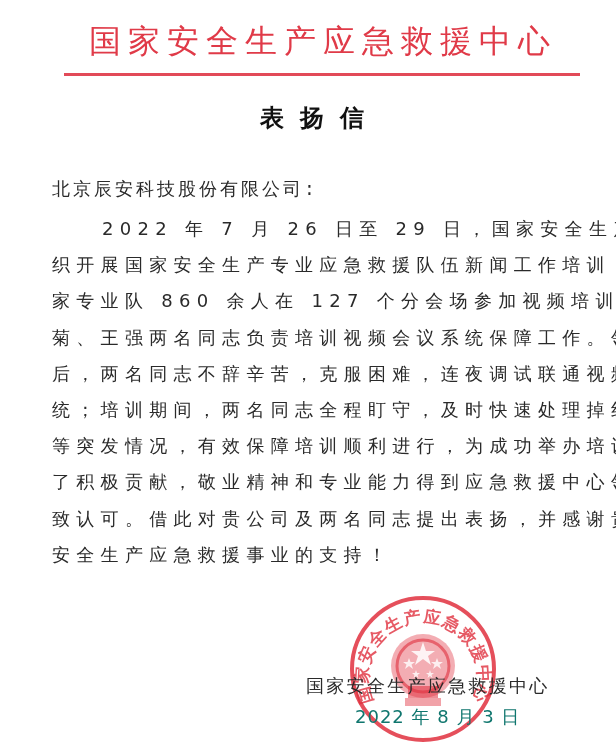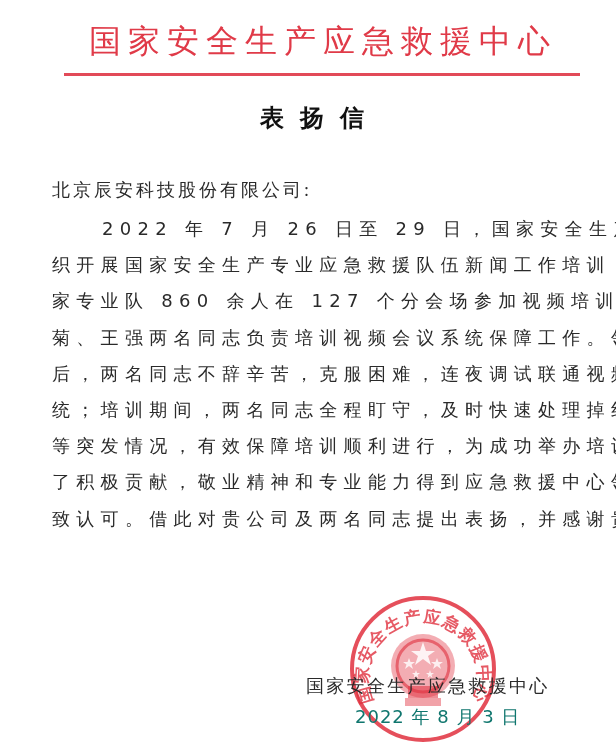--- a/index.html
+++ b/index.html
@@ -21,21 +21,21 @@
     background: #e24a58;
   }
   .doc-title {
     position: absolute; left: 0; top: 100px; width: 640px; text-align: center;
     font-size: 24px; line-height: 36px; letter-spacing: 16px; font-weight: bold;
     color: #111111;
   }
   .salutation {
     position: absolute; left: 52px; top: 174px;
     font-size: 18px; line-height: 32px; letter-spacing: 3px; color: #2a2a2a;
-    font-family: Liberation Serif, serif;
+    font-family: Liberation Mono, monospace;
   }
   .body-text {
     position: absolute; left: 52px; top: 211px; width: 542px;
     font-family: "DejaVu Sans", "Liberation Sans", sans-serif;
     font-size: 18px; line-height: 36.2px; letter-spacing: 6.3px; color: #2a2a2a;
   }
   .body-line { white-space: nowrap; display: block; height: 36.2px; }
   .indent { padding-left: 50px; }
   .seal {
     position: absolute; left: 348px; top: 594px; width: 150px; height: 150px;
@@ -66,20 +66,21 @@
 <div class="body-text">
   <span class="body-line indent">2022 年 7 月 26 日至 29 日，国家安全生产应急救援中心组</span>
   <span class="body-line">织开展国家安全生产专业应急救援队伍新闻工作培训，93 支国</span>
   <span class="body-line">家专业队 860 余人在 127 个分会场参加视频培训，贵公司朱秋</span>
   <span class="body-line">菊、王强两名同志负责培训视频会议系统保障工作。领受任务</span>
   <span class="body-line">后，两名同志不辞辛苦，克服困难，连夜调试联通视频会议系</span>
   <span class="body-line">统；培训期间，两名同志全程盯守，及时快速处理掉线、蓝屏</span>
   <span class="body-line">等突发情况，有效保障培训顺利进行，为成功举办培训班做出</span>
   <span class="body-line">了积极贡献，敬业精神和专业能力得到应急救援中心领导的一</span>
   <span class="body-line">致认可。借此对贵公司及两名同志提出表扬，并感谢贵公司对</span>
+  <span class="body-line">安全生产应急救援事业的支持！</span>
 </div>
 
 <div class="seal">
   <svg width="150" height="150" viewBox="0 0 150 150">
     <defs>
       <path id="sealArc" d="M 28 112 A 55 55 0 1 1 122 112" fill="none"></path>
     </defs>
     <circle cx="75" cy="75" r="71" fill="none" stroke="#e0303e" stroke-width="4" opacity="0.85"></circle>
     <text font-family="DejaVu Serif, serif" font-size="17" font-weight="bold" fill="#e0303e" opacity="0.8" letter-spacing="1.5">
       <textPath href="#sealArc" startOffset="50%" text-anchor="middle">国家安全生产应急救援中心</textPath>

